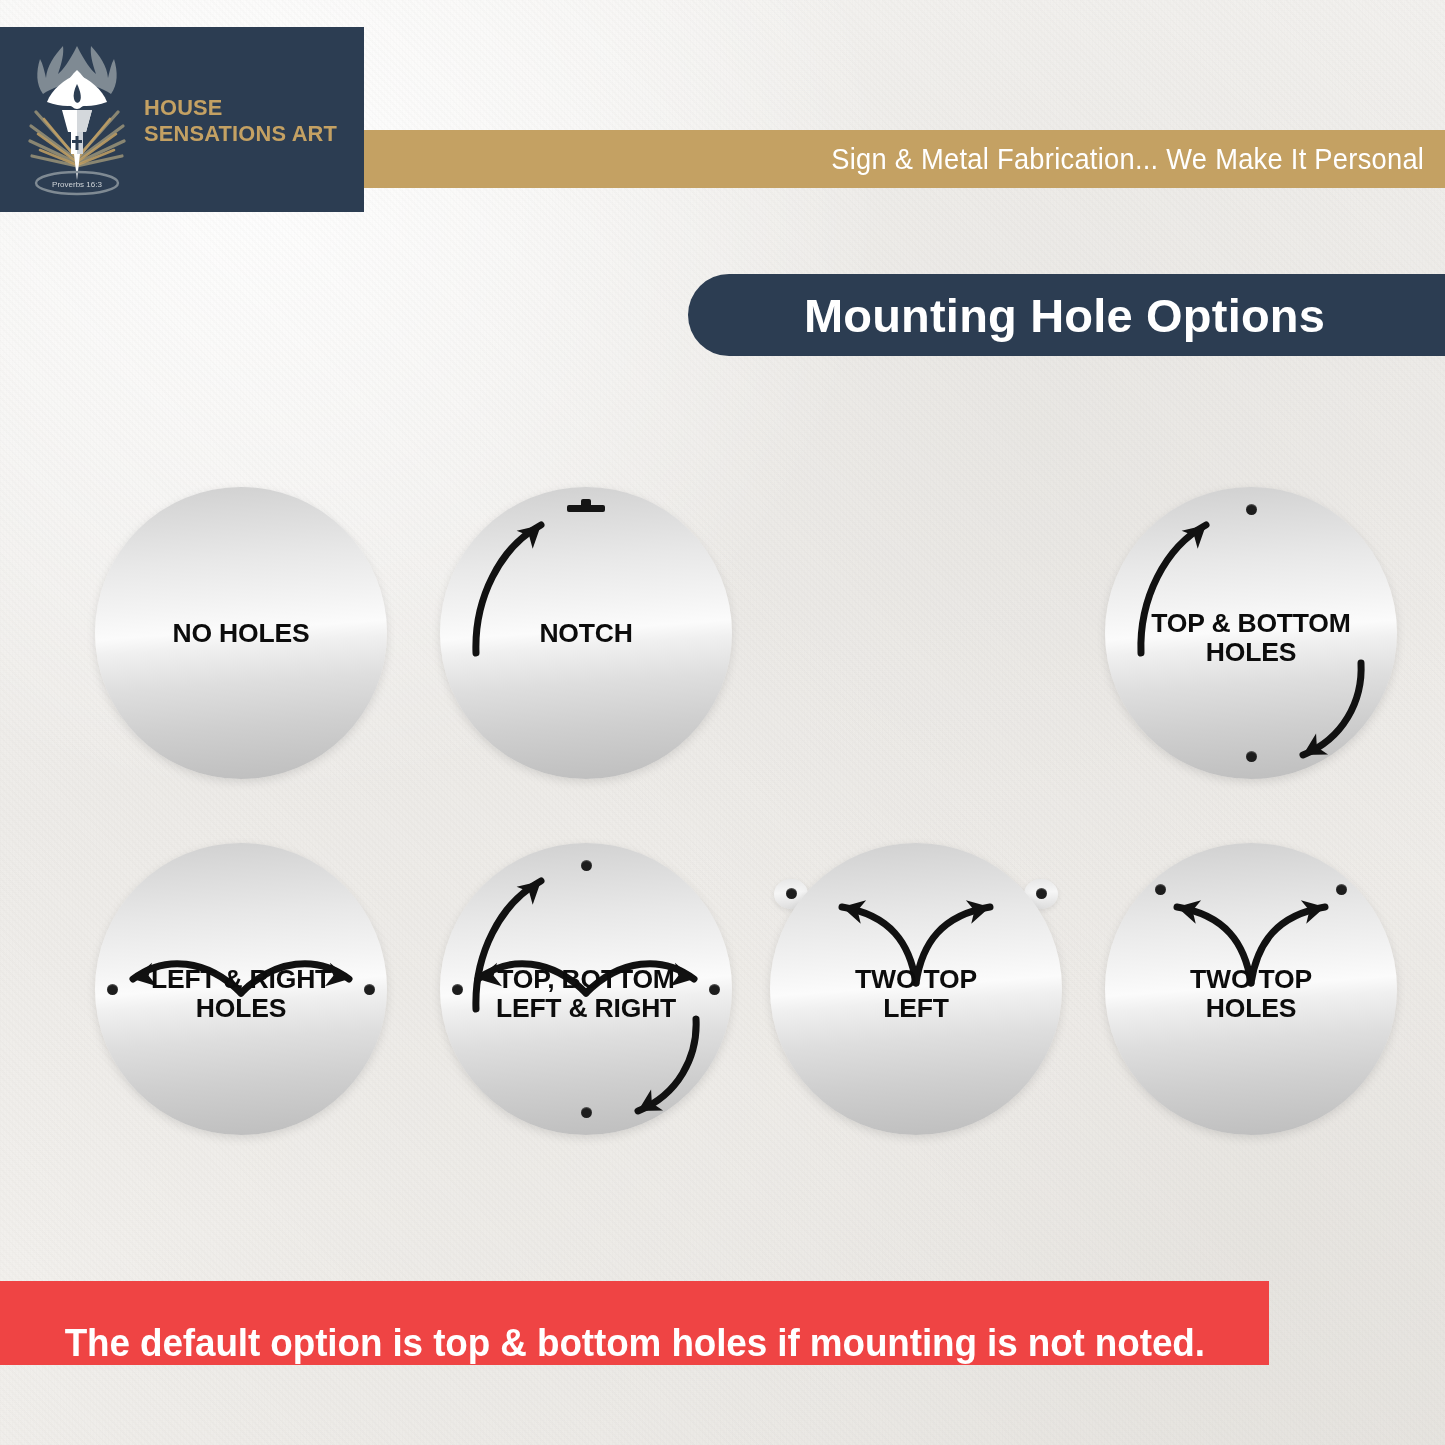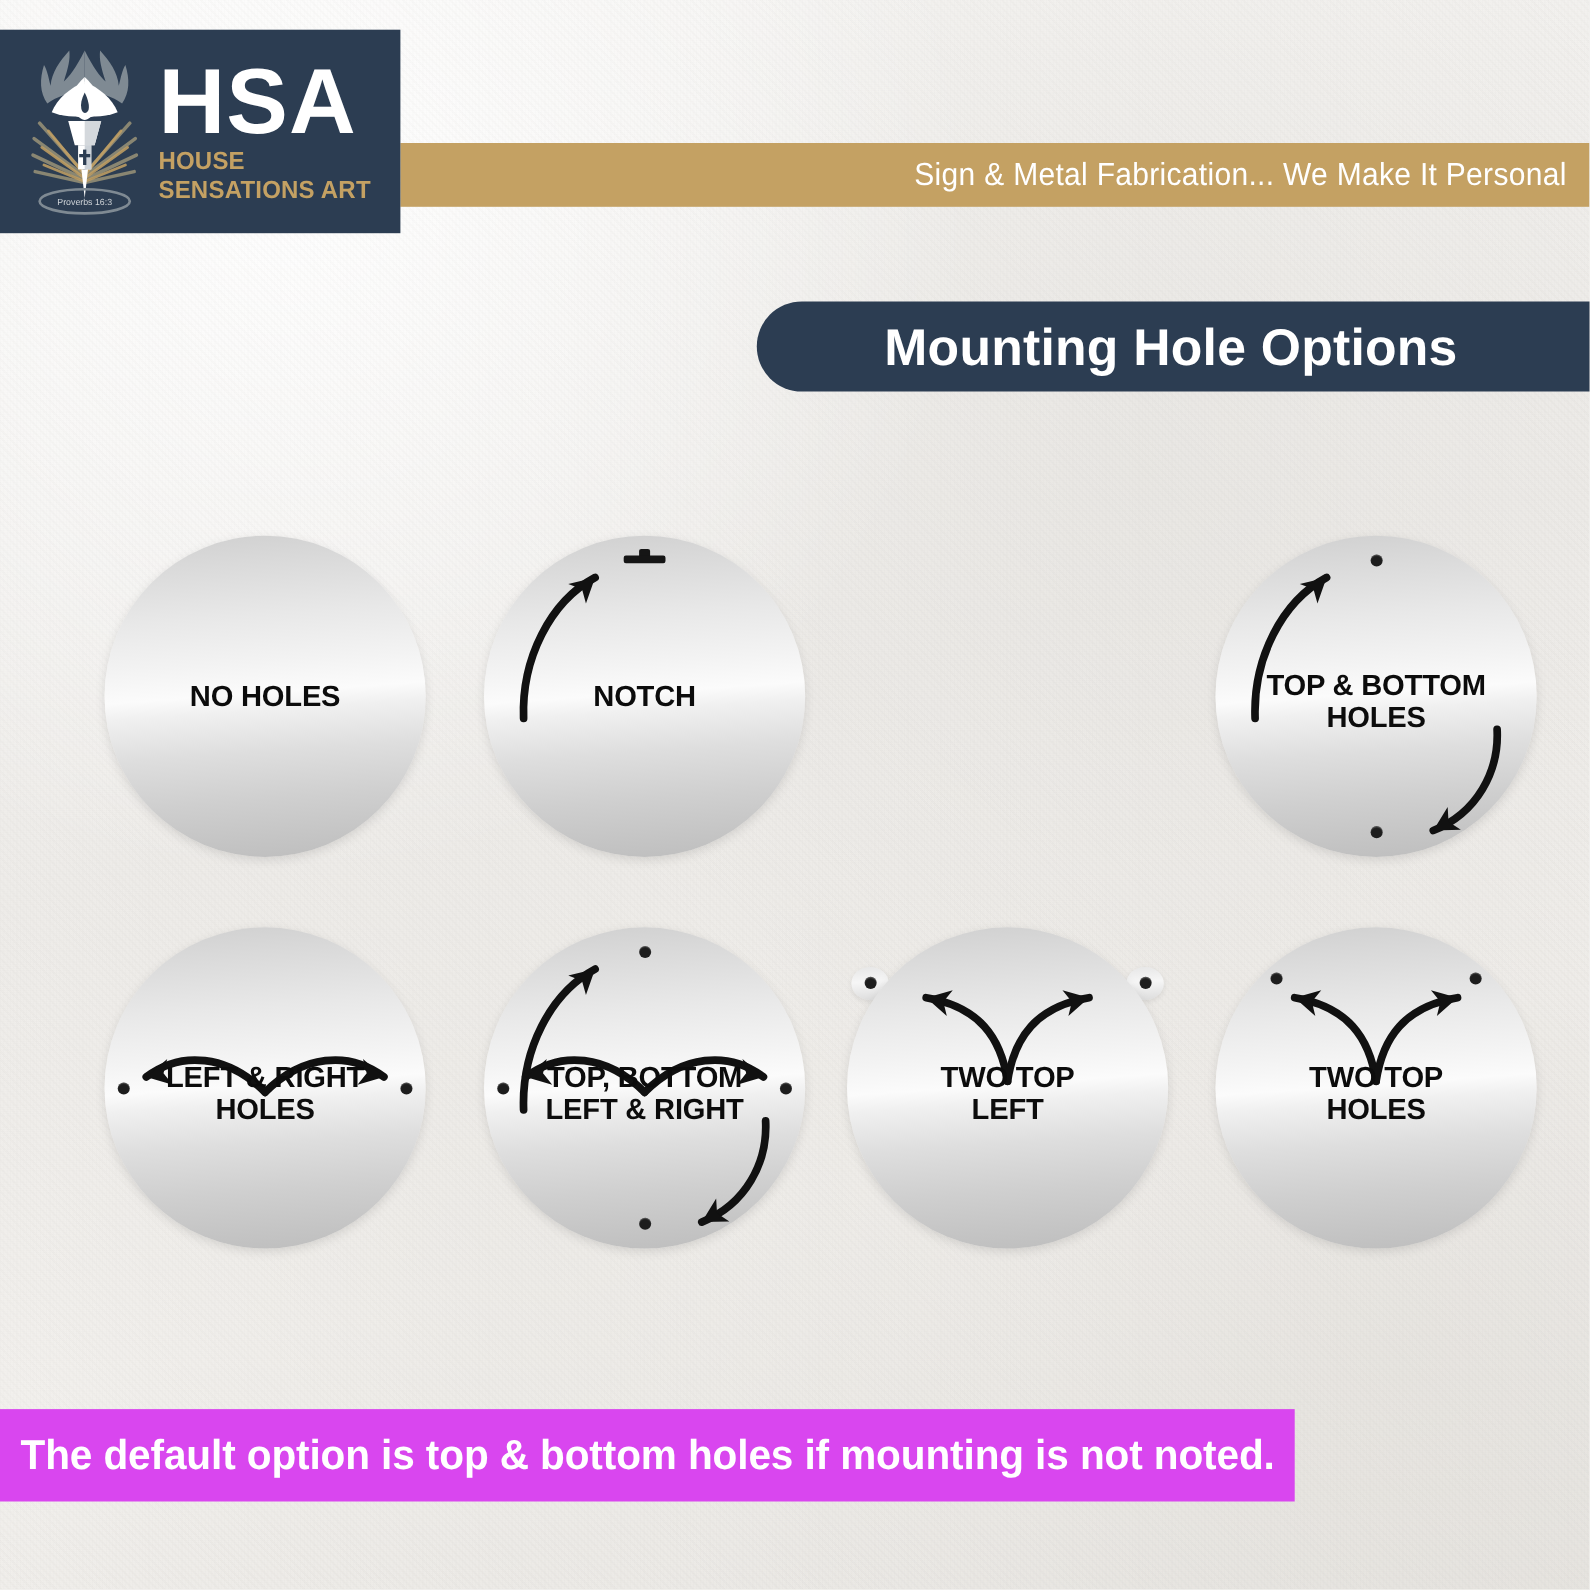--- a/index.html
+++ b/index.html
@@ -184,23 +184,23 @@
   .arrow-layer {
     position:absolute; left:0; top:0;
     width:292px; height:292px;
     pointer-events:none;
     overflow:visible;
   }
 
   
   #footer-bar {
     position:absolute; left:0; top:1281px;
-    width:1177px; height:84px;
-    background:#d946ef;
-    display:flex; align-items:center; justify-content:center;
+    width:1269px; height:84px;
+    background:#ef4444;
+    display:flex; align-items:flex-end; justify-content:center;
   }
   #footer-text {
     color:#ffffff;
     font-size:38px;
     font-weight:bold;
     letter-spacing:-.1px;
     white-space:nowrap;
     font-family:"Liberation Sans", sans-serif;
     transform:scaleX(.97);
   }
@@ -266,21 +266,20 @@
         <rect x="57.5" y="96" width="3" height="14" fill="#2c3d52"></rect>
         <rect x="54" y="100" width="10" height="3" fill="#2c3d52"></rect>
 
         <path d="M56 114 L62 114 L59 140 Z" fill="#ffffff"></path>
 
         <ellipse cx="59" cy="143" rx="41" ry="11" fill="none" stroke="#7f8a93" stroke-width="2.4"></ellipse>
         <text x="59" y="146.5" text-anchor="middle" font-family="Liberation Sans, sans-serif" font-size="8" fill="#cfd4d8">Proverbs 16:3</text>
       </svg>
     </div>
     <div id="logo-text">
-      <div id="logo-hsa">HSA</div>
       <div id="logo-sub">HOUSE SENSATIONS ART</div>
     </div>
   </div>
 </div>
 
 <div id="title-banner">
   <div id="title-text">Mounting Hole Options</div>
 </div>
 
 <div id="options-grid">

